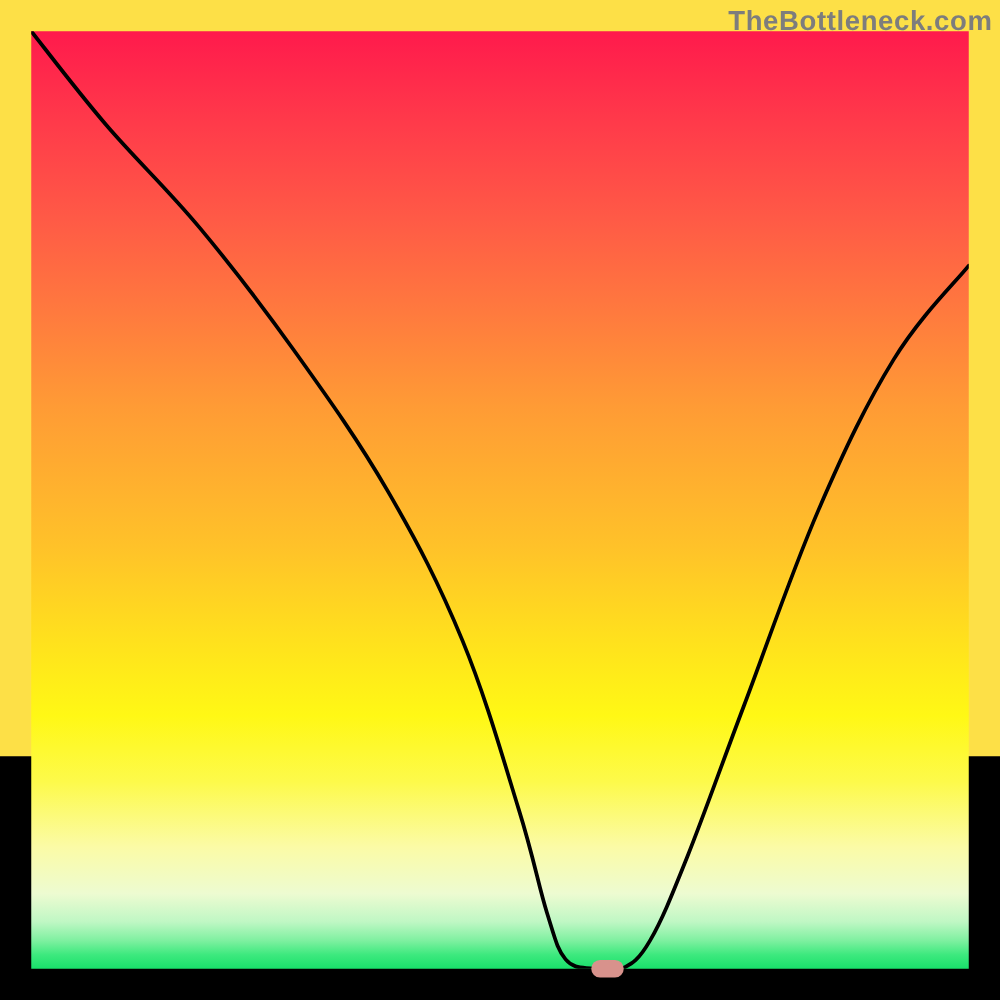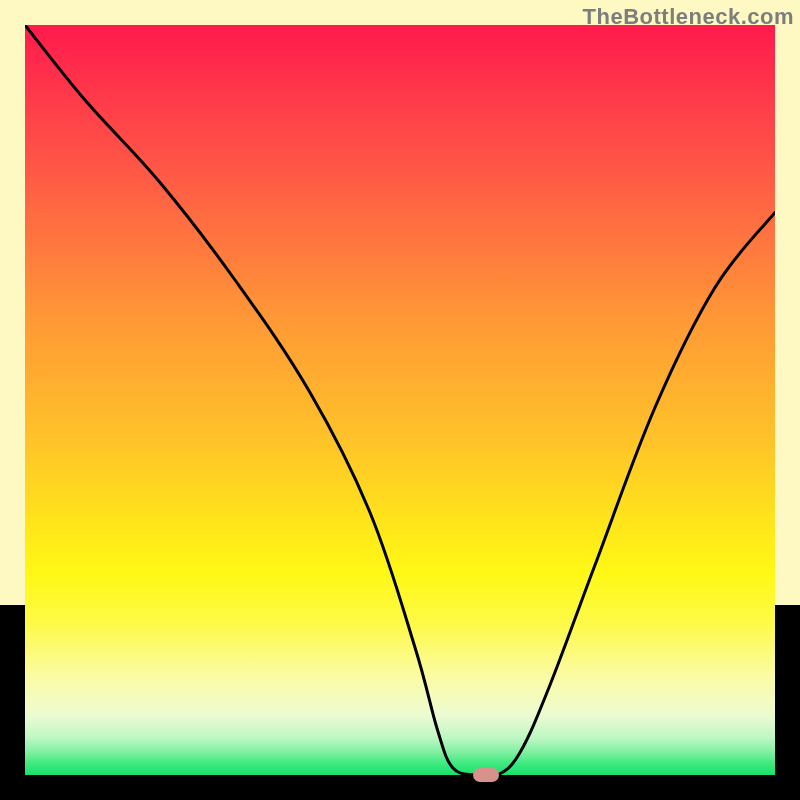--- a/index.html
+++ b/index.html
@@ -7,21 +7,21 @@
     padding: 0;
     width: 800px;
     height: 800px;
     background: #000;
     overflow: hidden;
   }
   .frame {
     position: relative;
     width: 800px;
     height: 605px;
-    background: #fef9c3;
+    background: #fde047;
   }
   .plot-area {
     position: absolute;
     left: 25px;
     top: 25px;
     width: 750px;
     height: 750px;
     background: linear-gradient(
       to bottom,
       #ff1a4c 0%,

